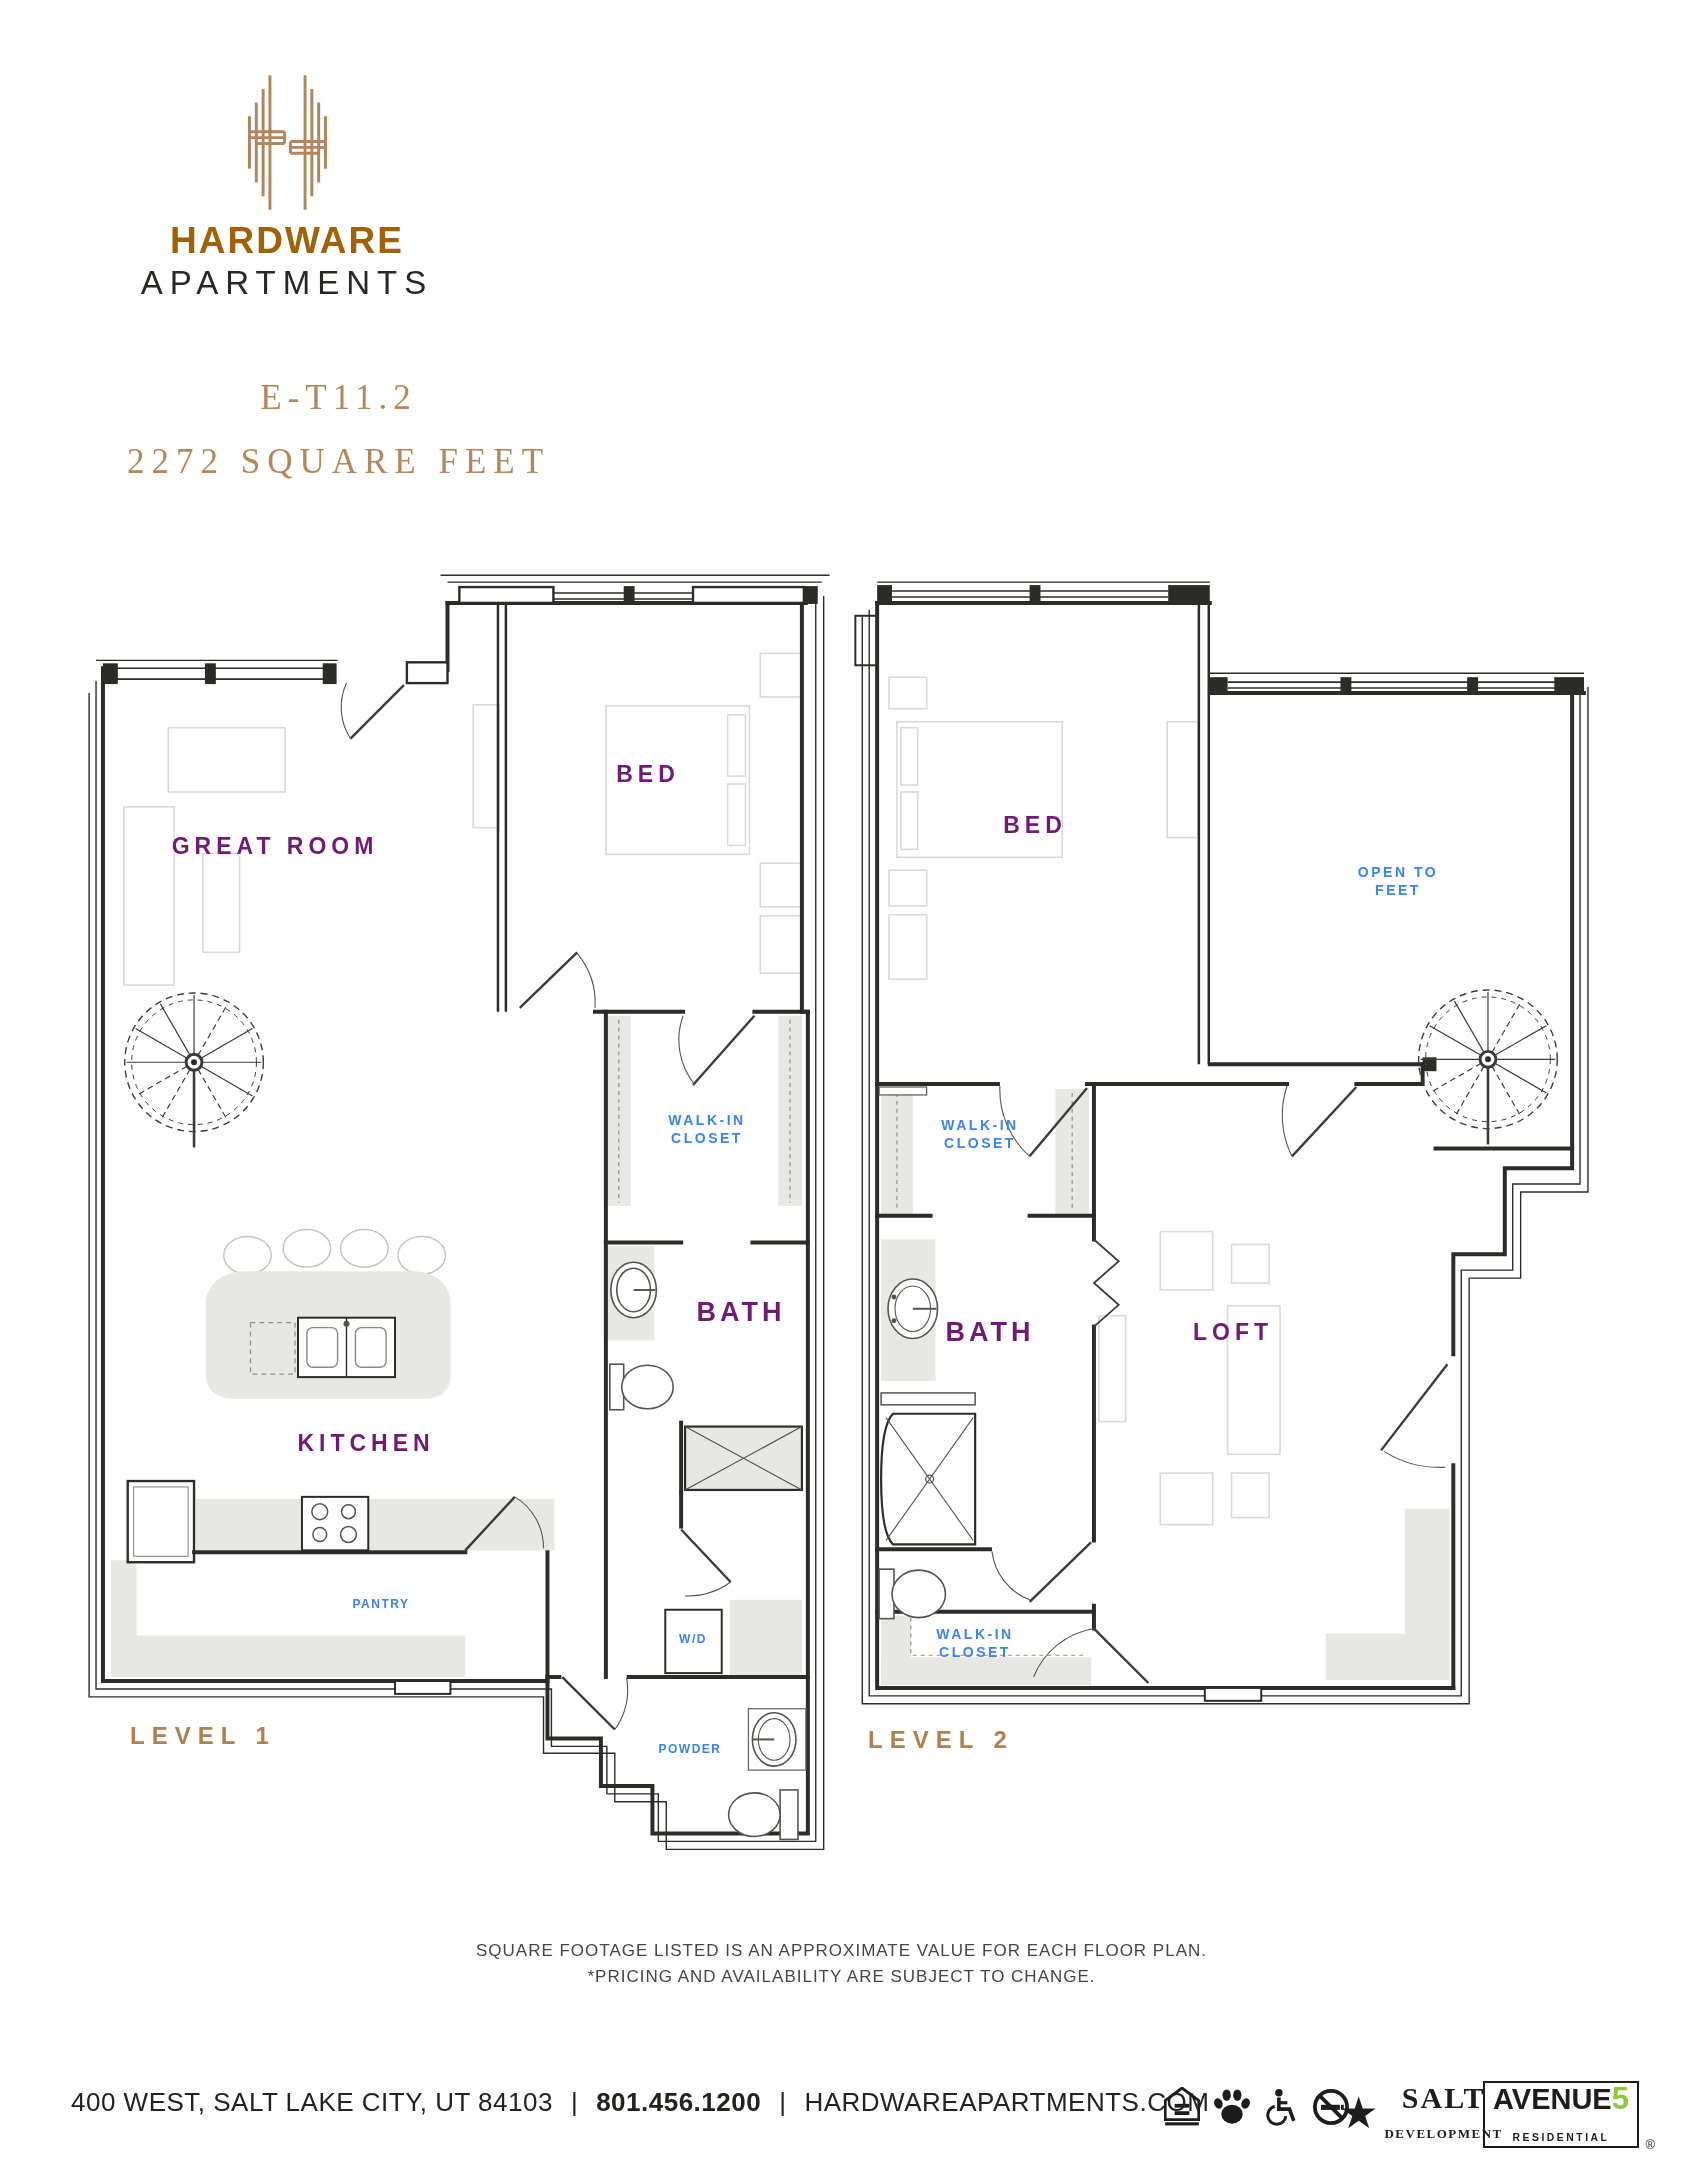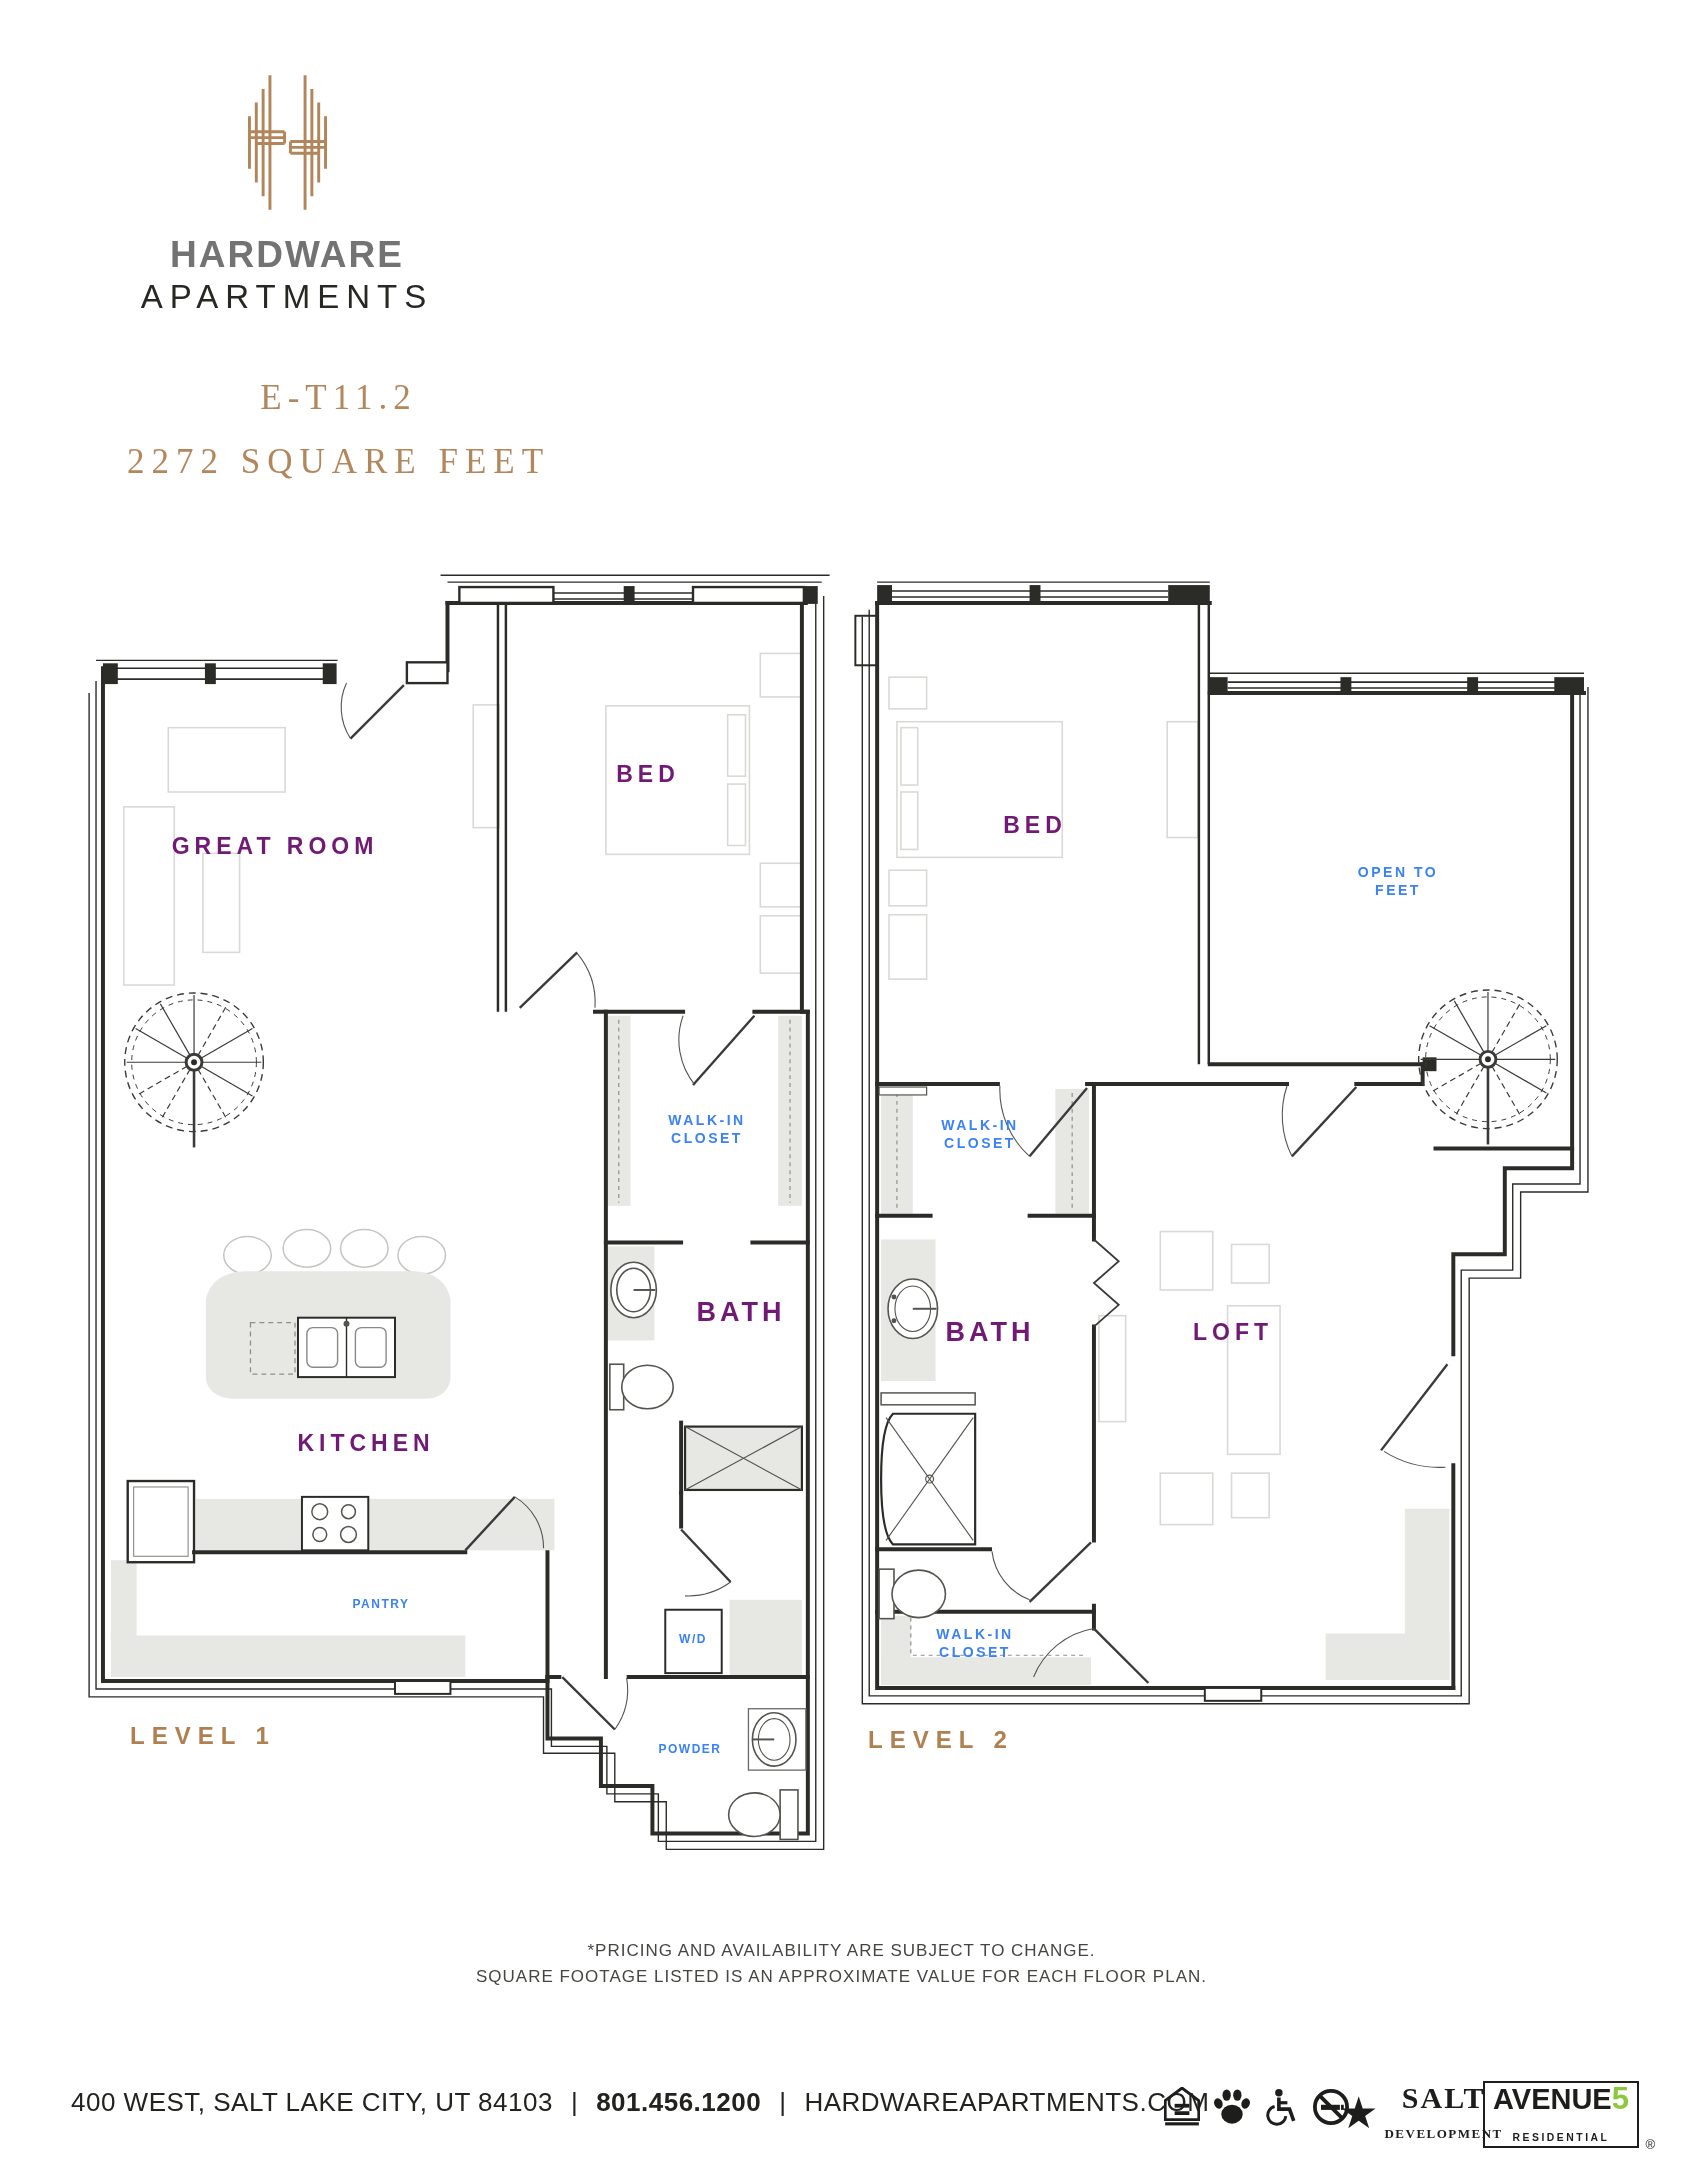--- a/index.html
+++ b/index.html
@@ -4,21 +4,21 @@
 <style>
   html,body{margin:0;padding:0;background:#fff;}
   .page{position:relative;width:1683px;height:2178px;background:#ffffff;overflow:hidden;
         font-family:"Liberation Sans",sans-serif;color:#2b2b28;}
   svg{display:block;}
   .plan-svg{position:absolute;left:0;top:0;}
 
   
   .brand{position:absolute;left:109px;top:69px;width:356px;text-align:center;}
   .brand .mark{display:inline-block;}
-  .brand .name1{margin-top:14px;font-size:37px;font-weight:800;letter-spacing:2px;color:#737373;}
+  .brand .name1{font-size:37px;font-weight:800;letter-spacing:2px;color:#a16207;}
   .brand .name2{margin-top:2px;font-size:33px;font-weight:400;letter-spacing:7px;color:#272723;}
 
   
   .plan-title{position:absolute;left:91px;top:378px;width:495px;text-align:center;
               font-family:"Liberation Serif",serif;color:#b3875c;}
   .plan-title .code{font-size:35px;letter-spacing:6px;}
   .plan-title .area{margin-top:24px;font-size:35px;letter-spacing:7px;}
 
   
   .lbl{position:absolute;transform:translate(-50%,-50%);white-space:nowrap;text-align:center;}
@@ -401,22 +401,22 @@
   </div>
   <div class="lbl copper md" style="left:990px;top:1332px">BATH</div>
   <div class="lbl copper" style="left:1233px;top:1332px">LOFT</div>
   <div class="lbl dark" style="left:975px;top:1643px">
     <span class="ln">WALK-IN</span>
     <span class="ln">CLOSET</span>
   </div>
   <div class="lbl level" style="left:941px;top:1740px">LEVEL 2</div>
 
   <div class="disclaimer">
+    <div>SQUARE FOOTAGE LISTED IS AN APPROXIMATE VALUE FOR EACH FLOOR PLAN.</div>
     <div>*PRICING AND AVAILABILITY ARE SUBJECT TO CHANGE.</div>
-    <div>SQUARE FOOTAGE LISTED IS AN APPROXIMATE VALUE FOR EACH FLOOR PLAN.</div>
   </div>
 
   <div class="footer">
     <div class="line">
       <span>400 WEST, SALT LAKE CITY, UT 84103</span>
       <span class="sep">|</span>
       <span class="phone">801.456.1200</span>
       <span class="sep">|</span>
       <span>HARDWAREAPARTMENTS.COM</span>
     </div>

